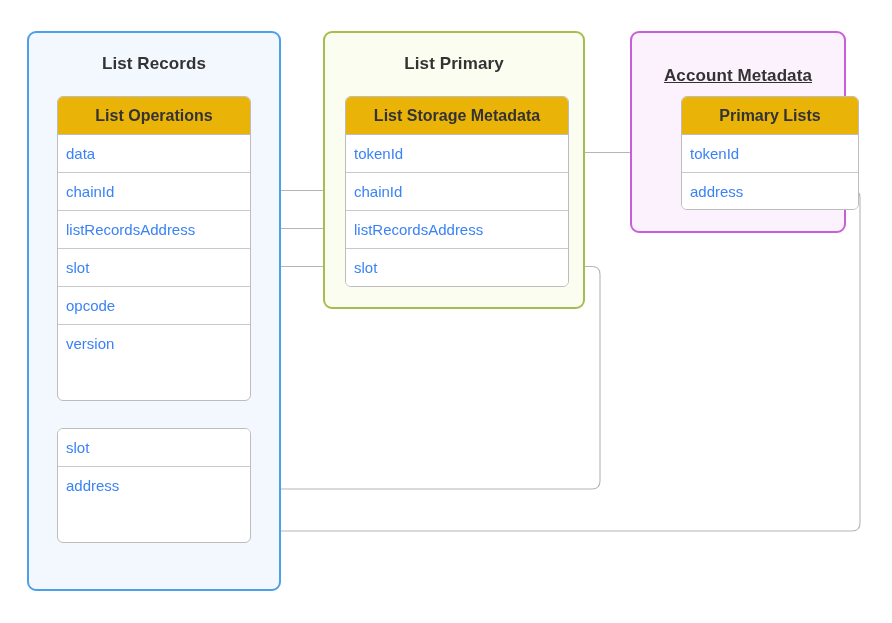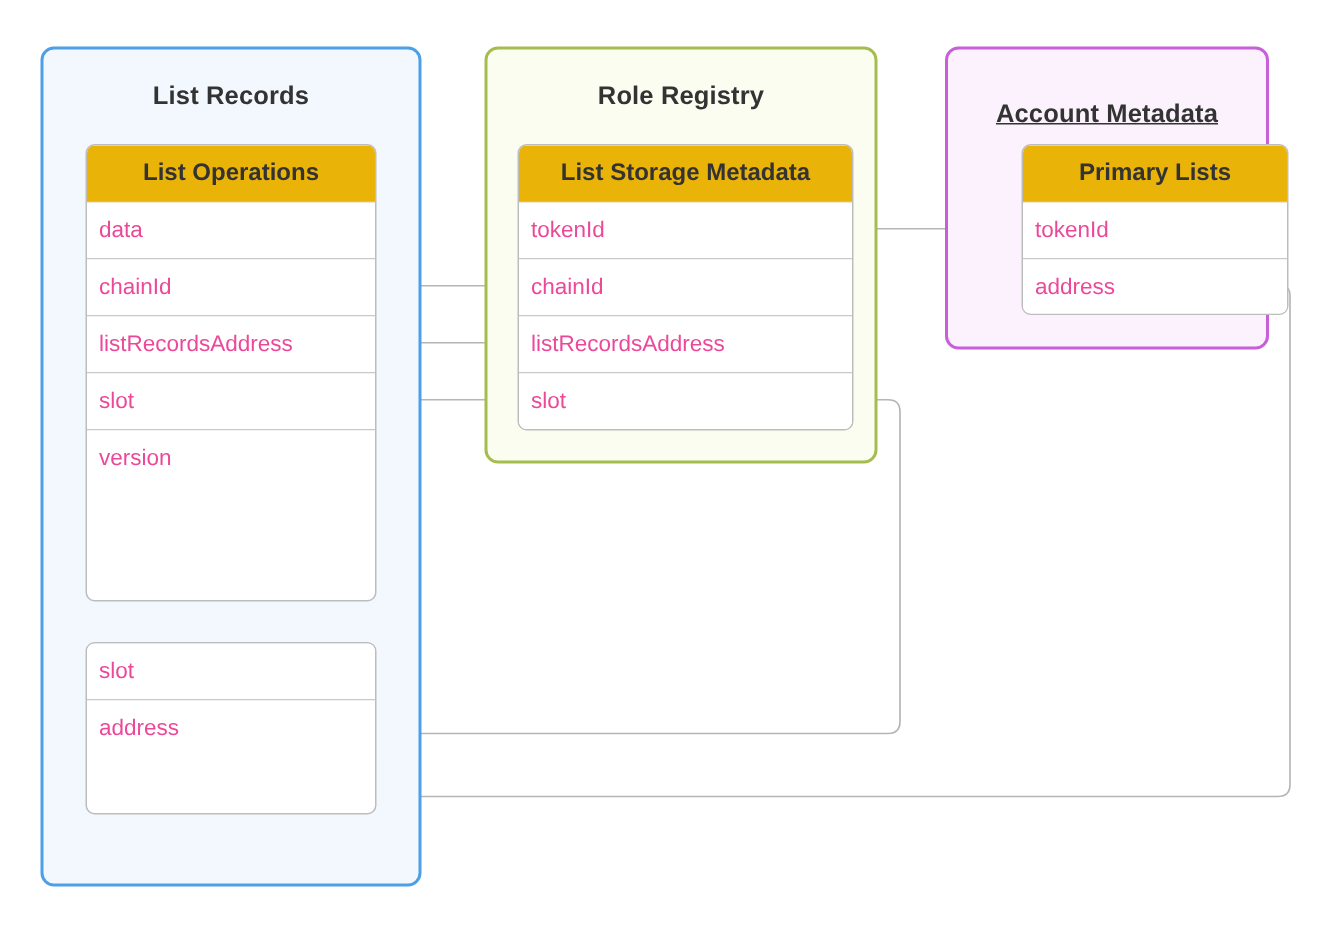--- a/index.html
+++ b/index.html
@@ -81,21 +81,21 @@
     box-sizing: border-box;
     border-bottom: 1px solid #bdbdbd;
     white-space: nowrap;
   }
   .entity-row {
     height: 38px;
     line-height: 38px;
     box-sizing: border-box;
     padding-left: 8px;
     font-size: 15px;
-    color: #ec4899;
+    color: #3b82f6;
     background: #ffffff;
     border-bottom: 1px solid #c9c9c9;
     white-space: nowrap;
     overflow: hidden;
   }
   .entity-row:last-child { border-bottom: none; }
 
   
   #cluster-list-records { left: 23px; top: 31px; width: 254px; height: 560px; }
   #cluster-list-records .cluster-title { margin-top: 21px; }
@@ -135,30 +135,31 @@
   <div id="cluster-list-records" class="cluster blue">
     <div class="cluster-title">List Records</div>
   </div>
 
   <div id="entity-list-operations" class="entity">
     <div class="entity-header">List Operations</div>
     <div class="entity-row">data</div>
     <div class="entity-row">chainId</div>
     <div class="entity-row">listRecordsAddress</div>
     <div class="entity-row">slot</div>
+    <div class="entity-row">opcode</div>
     <div class="entity-row">version</div>
   </div>
 
   <div id="entity-list-user-role" class="entity">
     <div class="entity-row">slot</div>
     <div class="entity-row">address</div>
   </div>
 
   <div id="cluster-list-registry" class="cluster green">
-    <div class="cluster-title">Role Registry</div>
+    <div class="cluster-title">List Primary</div>
   </div>
 
   <div id="entity-list-storage-locations" class="entity">
     <div class="entity-header">List Storage Metadata</div>
     <div class="entity-row">tokenId</div>
     <div class="entity-row">chainId</div>
     <div class="entity-row">listRecordsAddress</div>
     <div class="entity-row">slot</div>
   </div>
 

